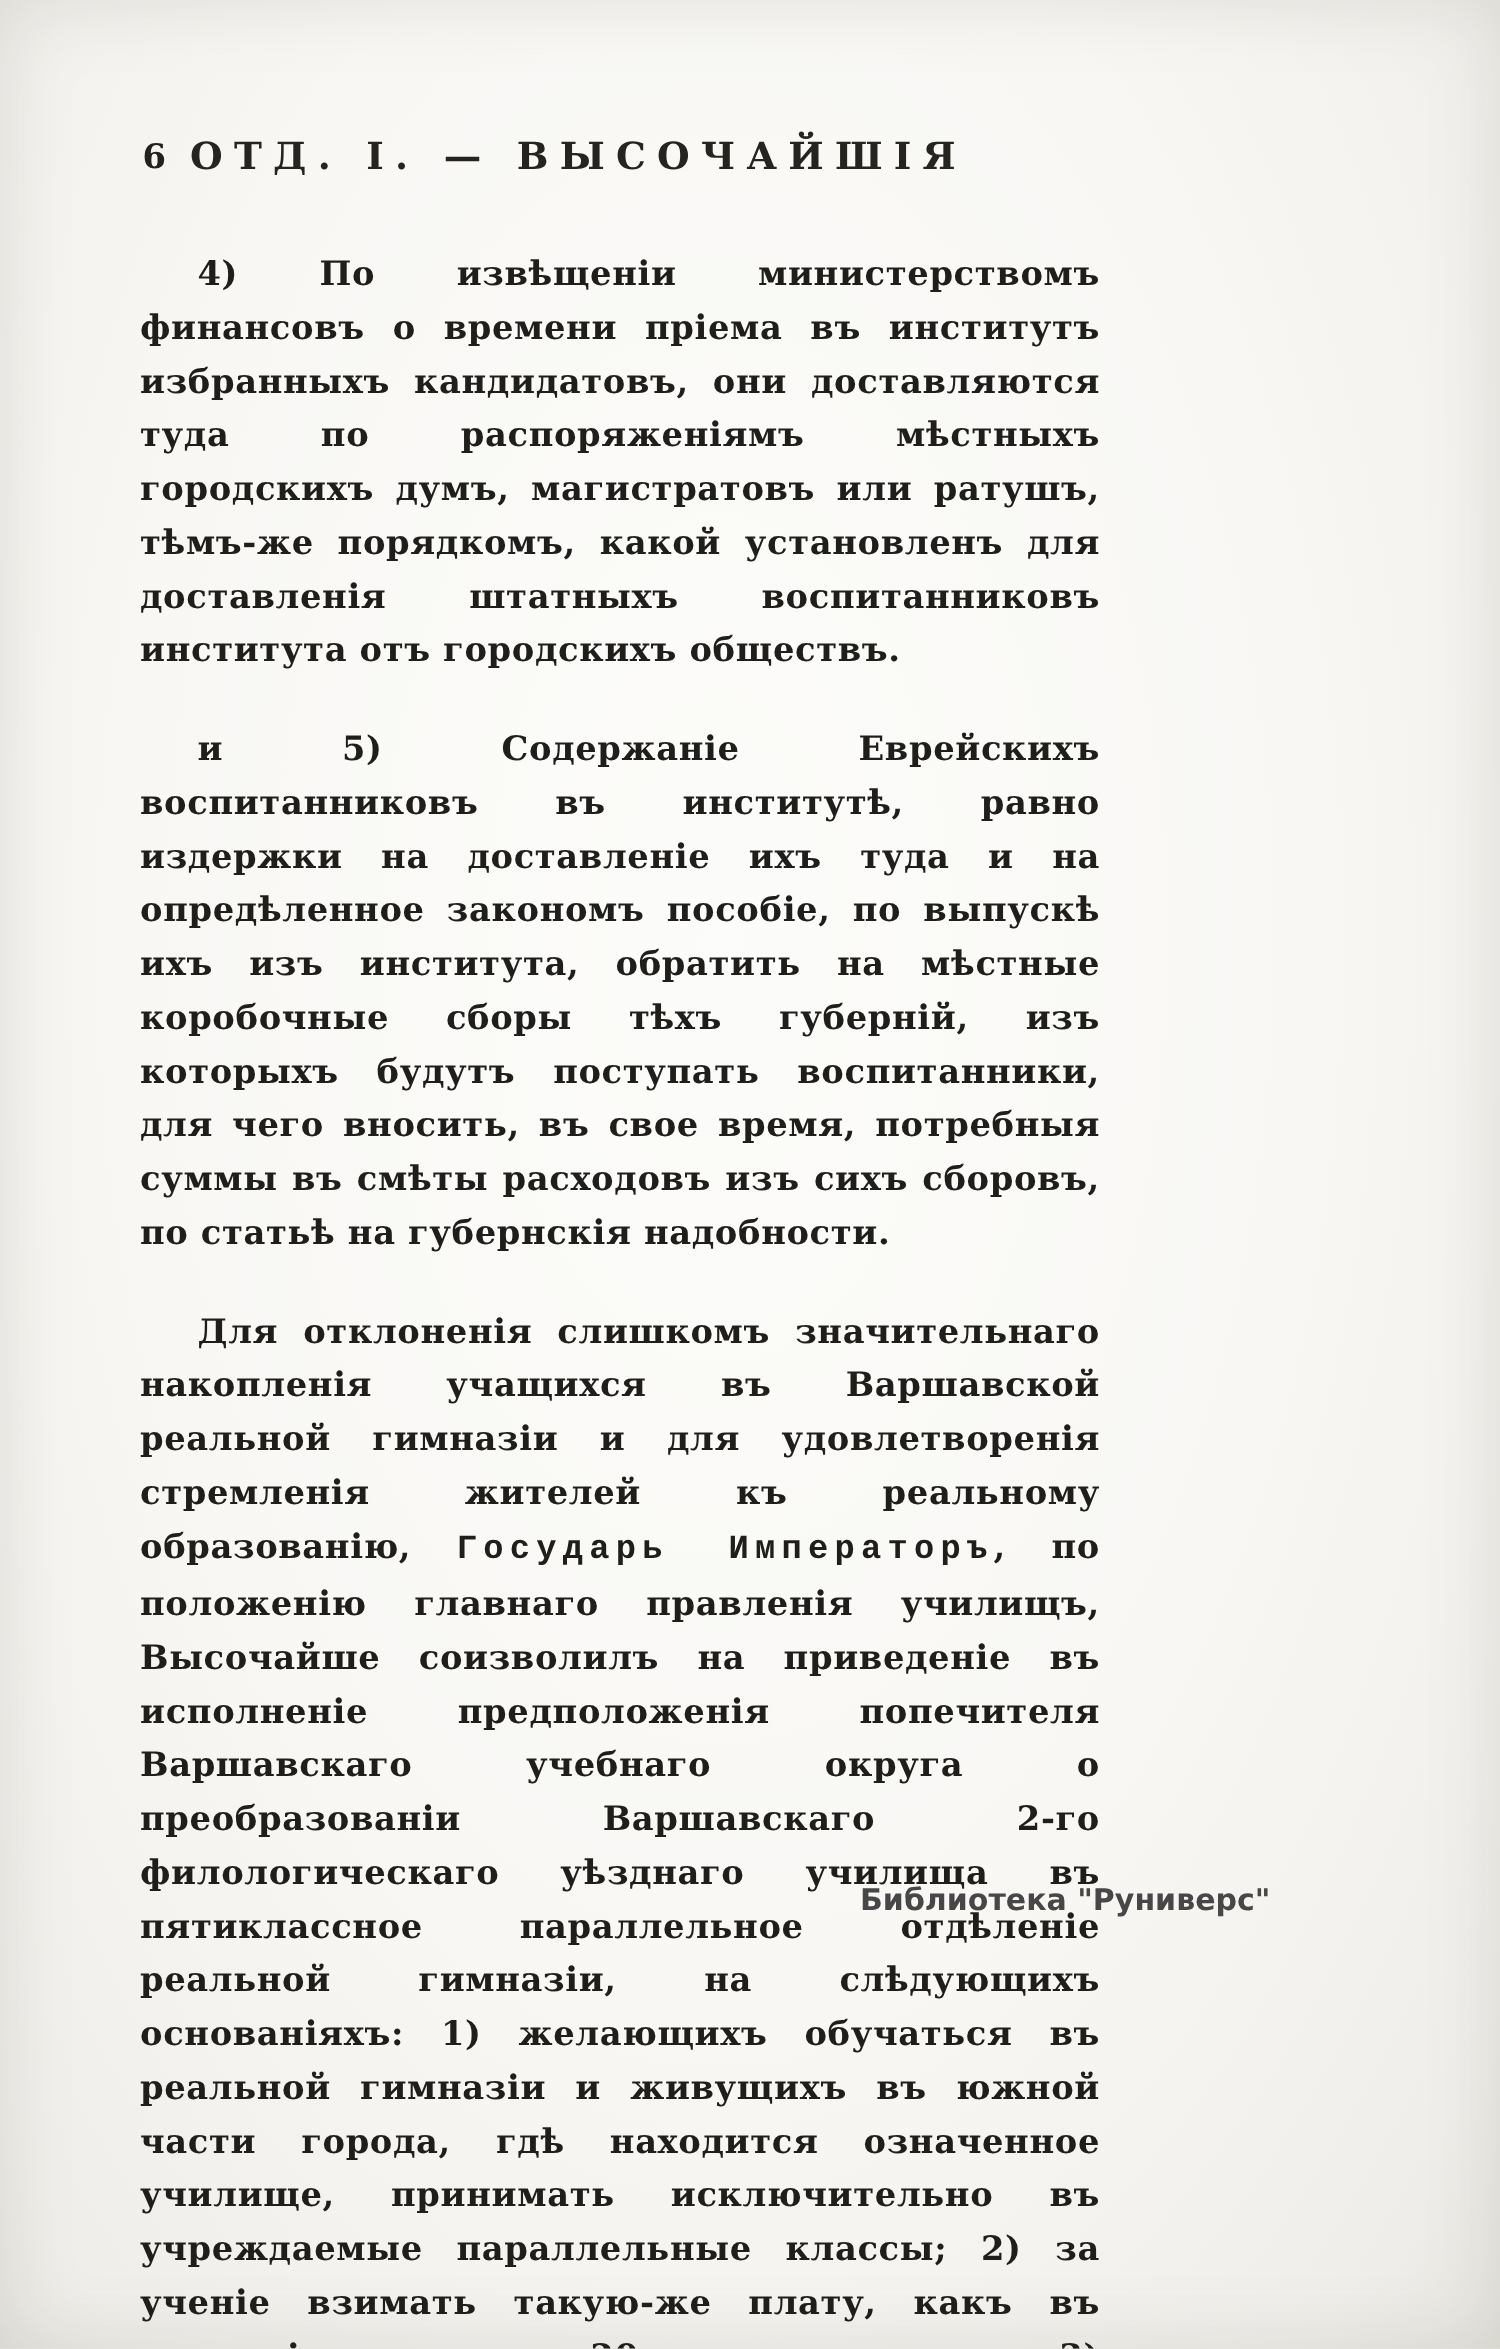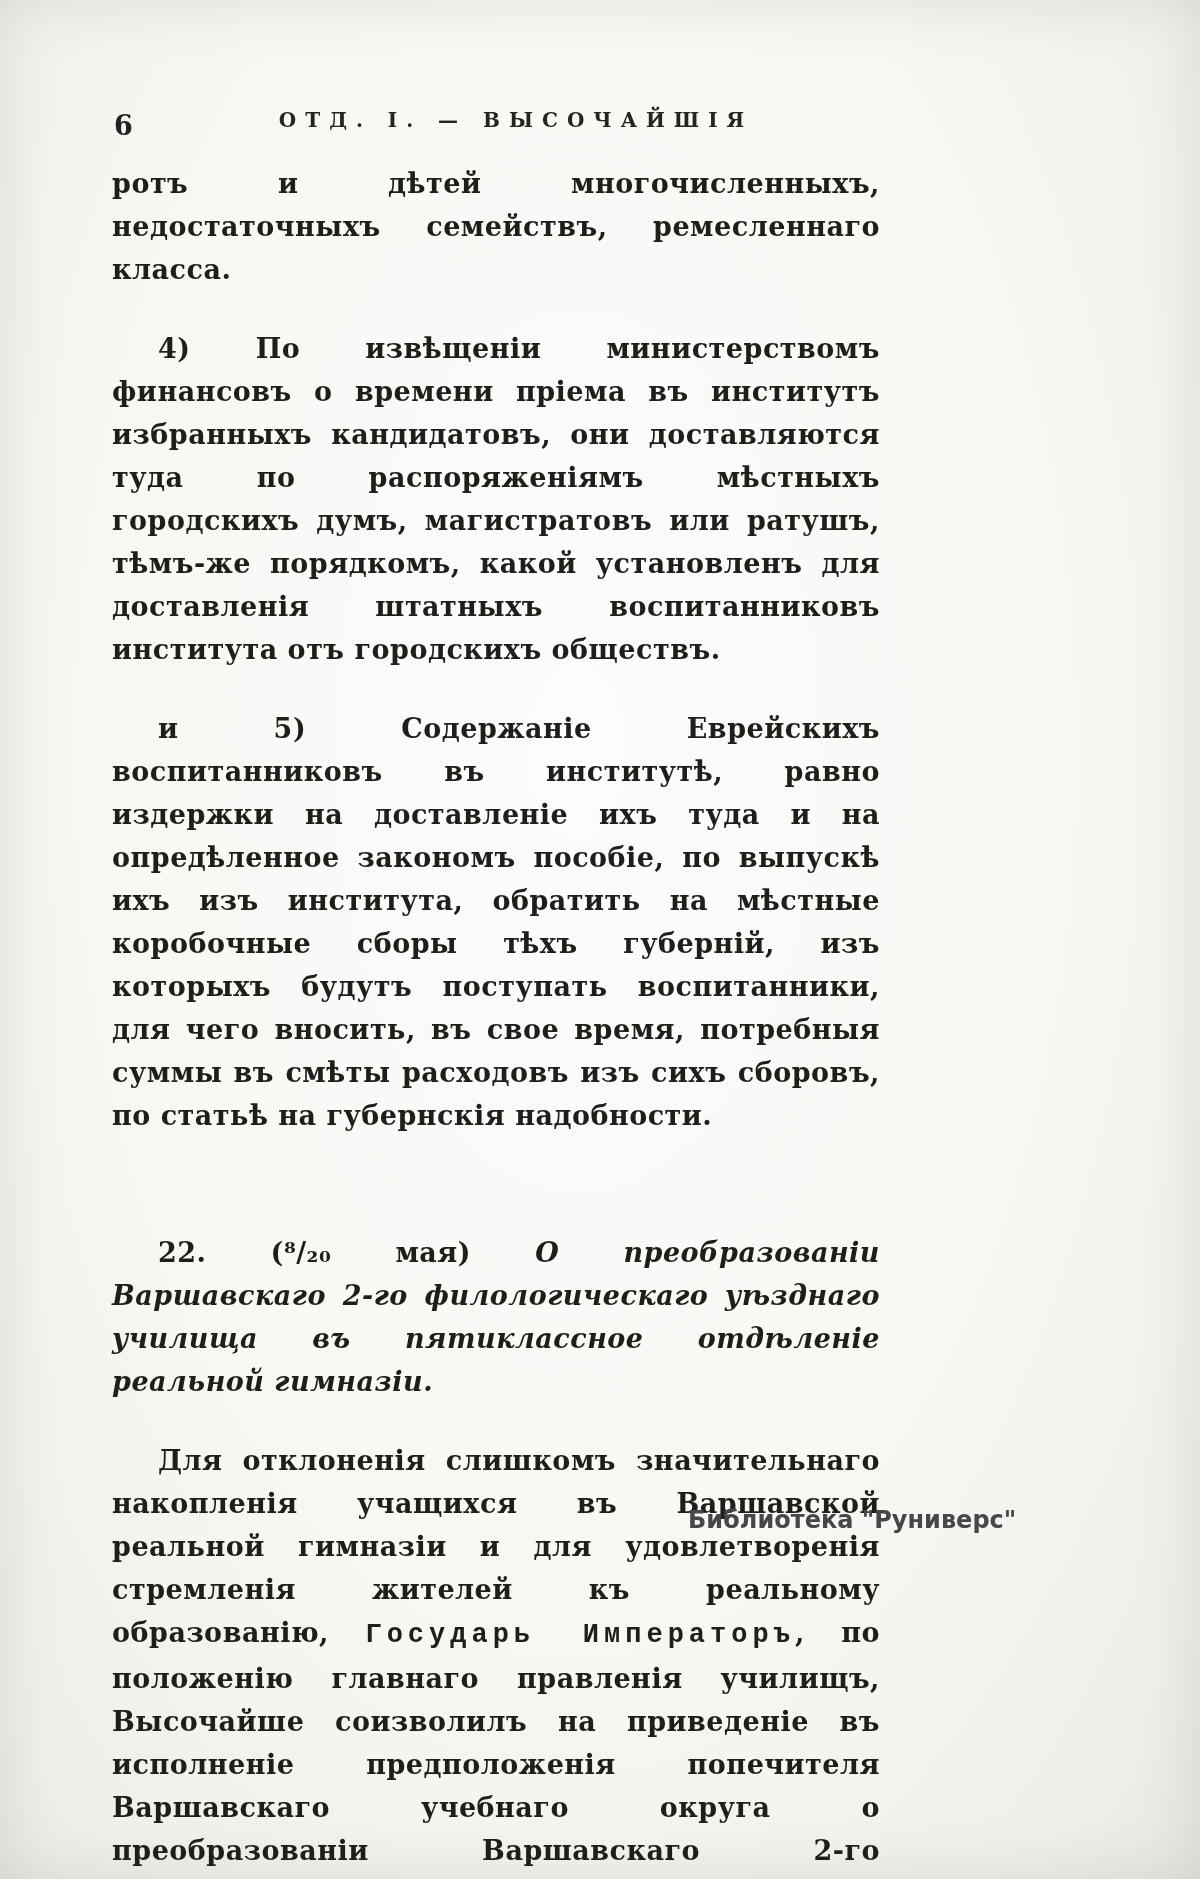--- a/index.html
+++ b/index.html
@@ -28,22 +28,22 @@
   .page-num {
     position: absolute;
     left: 2px;
     top: 2px;
     font-size: 27px;
     font-weight: bold;
     color: #22211f;
   }
   .header-title {
     display: block;
-    text-align: center;
-    font-size: 20px;
+    text-align: left;
+    font-size: 30px;
     font-weight: bold;
     letter-spacing: 9px;
     color: #26241f;
     padding-left: 40px;
     white-space: nowrap;
   }
   .text-block {
     position: absolute;
     top: 162px;
     left: 112px;
@@ -77,22 +77,20 @@
 <body>
 
 <div class="scan-page">
 
   <div class="page-header">
     <span class="page-num">6</span>
     <span class="header-title">ОТД. I. — ВЫСОЧАЙШІЯ</span>
   </div>
 
   <div class="text-block" id="paragraphs">
-      <p class="para"><span>ротъ и дѣтей многочисленныхъ, недостаточныхъ семействъ, ремесленнаго класса.</span></p>
       <p class="para indent"><span>4) По извѣщеніи министерствомъ финансовъ о времени пріема въ институтъ избранныхъ кандидатовъ, они доставляются туда по распоряженіямъ мѣстныхъ городскихъ думъ, магистратовъ или ратушъ, тѣмъ-же порядкомъ, какой установленъ для доставленія штатныхъ воспитанниковъ института отъ городскихъ обществъ.</span></p>
       <p class="para indent"><span>и 5) Содержаніе Еврейскихъ воспитанниковъ въ институтѣ, равно издержки на доставленіе ихъ туда и на опредѣленное закономъ пособіе, по выпускѣ ихъ изъ института, обратить на мѣстные коробочные сборы тѣхъ губерній, изъ которыхъ будутъ поступать воспитанники, для чего вносить, въ свое время, потребныя суммы въ смѣты расходовъ изъ сихъ сборовъ, по статьѣ на губернскія надобности.</span></p>
-      <p class="para indent section-gap"><span>22. (⁸/₂₀ мая) </span><span class="italic">О преобразованіи Варшавскаго 2-го филологическаго уѣзднаго училища въ пятиклассное отдѣленіе реальной гимназіи.</span></p>
       <p class="para indent"><span>Для отклоненія слишкомъ значительнаго накопленія учащихся въ Варшавской реальной гимназіи и для удовлетворенія стремленія жителей къ реальному образованію, </span><span class="spaced">Государь Императоръ</span><span>, по положенію главнаго правленія училищъ, Высочайше соизволилъ на приведеніе въ исполненіе предположенія попечителя Варшавскаго учебнаго округа о преобразованіи Варшавскаго 2-го филологическаго уѣзднаго училища въ пятиклассное параллельное отдѣленіе реальной гимназіи, на слѣдующихъ основаніяхъ: 1) желающихъ обучаться въ реальной гимназіи и живущихъ въ южной части города, гдѣ находится означенное училище, принимать исключительно въ учреждаемые параллельные классы; 2) за ученіе взимать такую-же плату, какъ въ гимназіи, т.-е. по 20 р. въ годъ, и 3) ученикамъ предоставить носить мундиръ учениковъ реальной гимназіи. При</span></p>
     </div>
 
   <div class="watermark">Библиотека "Руниверс"</div>
 
 </div>
 
 </body></html>

